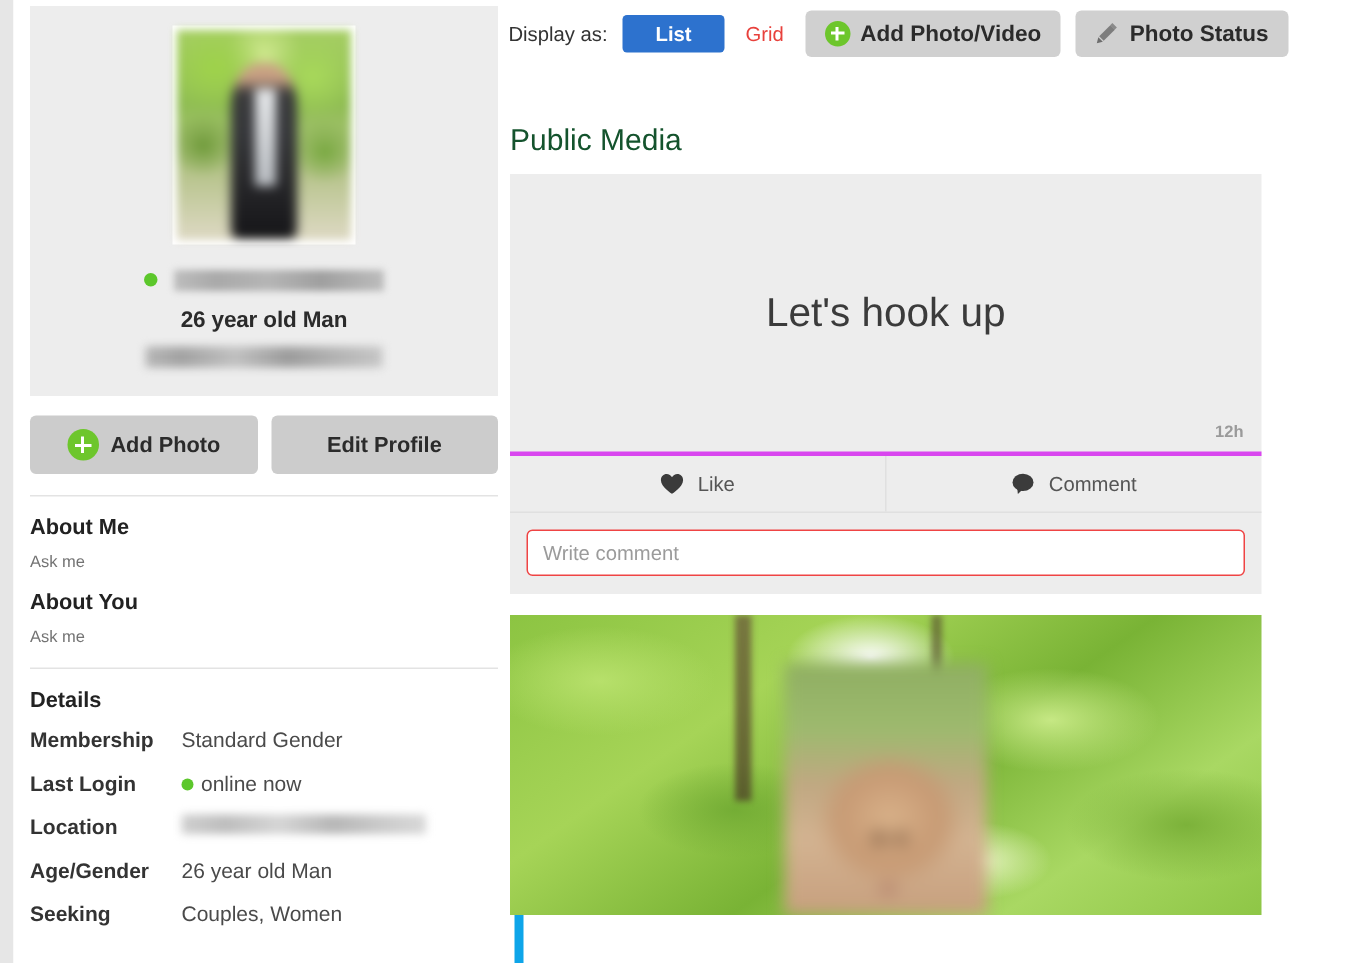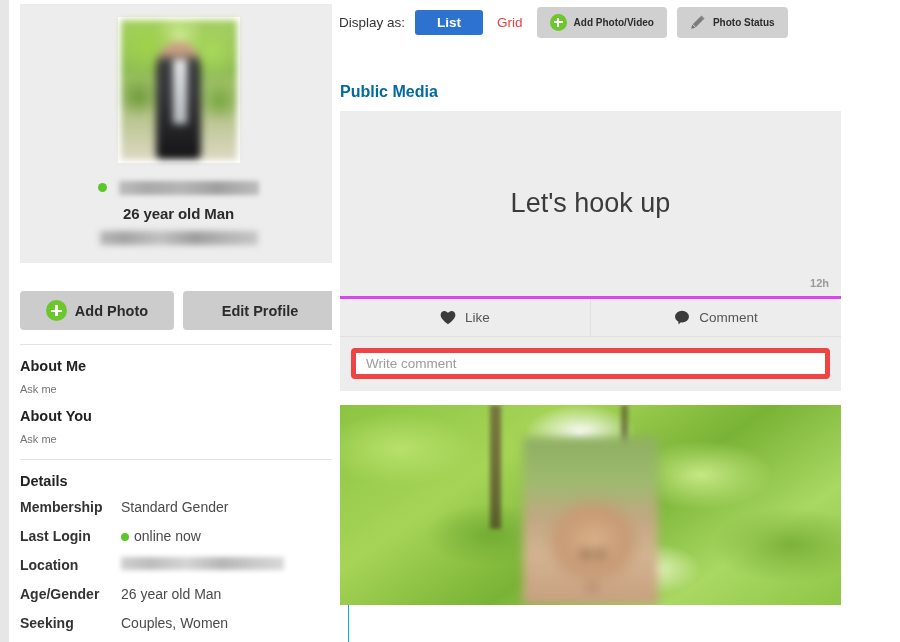--- a/index.html
+++ b/index.html
@@ -27,21 +27,21 @@
     width: 7px; height: 642px;
     background: #ffffff;
   }
 
   
   .sidebar {
     position: absolute;
     left: 9px; top: 0;
     width: 340px; height: 642px;
     background: #ffffff;
-    border-right: 1px solid #0ea5e9;
+    border-right: 6px solid #0ea5e9;
     box-sizing: border-box;
   }
   .profile-card {
     margin: 4px 11px 0 11px;
     background: #ededed;
     padding: 8px 0 14px 0;
     text-align: center;
   }
   .avatar-frame {
     width: 122px; height: 146px;
@@ -106,21 +106,21 @@
     display: inline-block;
     width: 158px; height: 14px;
     margin-top: 9px;
     background: linear-gradient(to right,#b7b7b7,#a2a2a2 15%,#c0c0c0 38%,#9c9c9c 60%,#b3b3b3 80%,#c6c6c6);
     filter: blur(3px);
     border-radius: 1px;
   }
   .btn-row {
     display: flex;
     gap: 9px;
-    margin: 28px 11px 0 11px;
+    margin: 13px 11px 0 11px;
   }
   .gbtn {
     flex: 1 1 0;
     background: #cccccc;
     border: none;
     border-radius: 4px;
     height: 39px;
     display: flex;
     align-items: center;
     justify-content: center;
@@ -213,35 +213,35 @@
   }
   .tb-btn {
     background: #d0d0d0;
     border: none;
     border-radius: 4px;
     height: 31px;
     display: inline-flex;
     align-items: center;
     gap: 7px;
     padding: 0 13px;
-    font-size: 10px;
+    font-size: 15px;
     font-weight: bold;
     color: #2b2b2b;
     cursor: pointer;
     font-family: "Liberation Sans", sans-serif;
   }
   .tb-btn .plus-green { width: 17px; height: 17px; }
   .tb-btn .plus-green::before { left: 4px; top: 7.4px; width: 9px; height: 2.2px; }
   .tb-btn .plus-green::after  { top: 4px; left: 7.4px; height: 9px; width: 2.2px; }
 
   .section-heading {
-    font-size: 16px;
-    color: #0369a1;
+    font-size: 20px;
+    color: #14532d;
     margin: 47px 0 10px 8px;
-    font-weight: bold;
+    font-weight: normal;
   }
   .post-card {
     margin: 0 52px 0 8px;
     background: #ededed;
   }
   .post-status-body {
     height: 185px;
     position: relative;
     display: flex;
     align-items: center;
@@ -276,21 +276,21 @@
     cursor: pointer;
   }
   .post-action + .post-action { border-left: 1px solid #e0e0e0; text-align: right; }
   .heart-icon { width: 16px; height: 15px; display: block; }
   .bubble-icon { width: 16px; height: 15px; display: block; }
   .comment-wrap { padding: 11px 11px 12px 11px; }
   .comment-input {
     width: 100%;
     box-sizing: border-box;
     height: 31px;
-    border: 5px solid #ef4444;
+    border: 1px solid #ef4444;
     border-radius: 4px;
     background: #ffffff;
     padding: 0 10px;
     font-size: 13.5px;
     color: #333333;
     font-family: "Liberation Sans", sans-serif;
     outline: none;
   }
   .comment-input::placeholder { color: #9b9b9b; }
 

